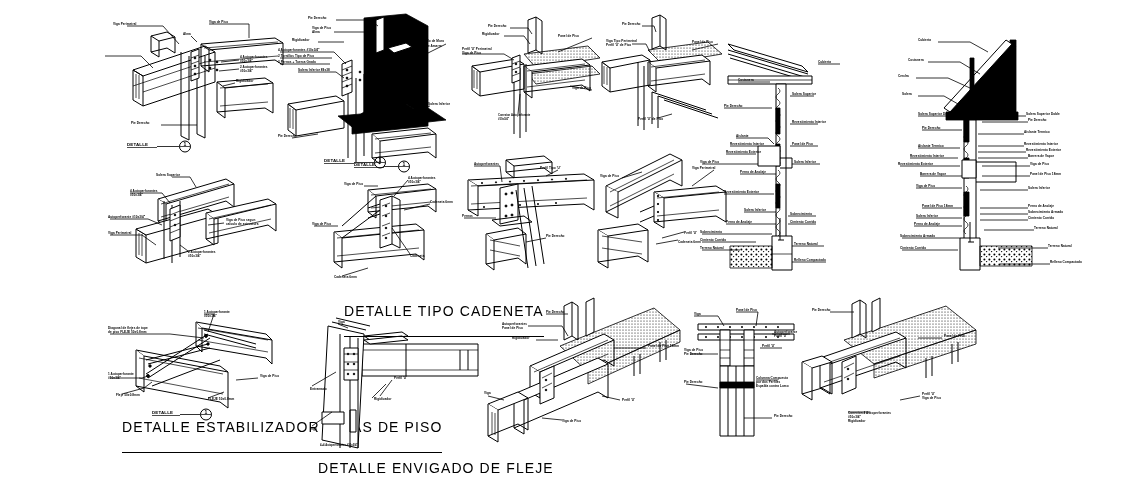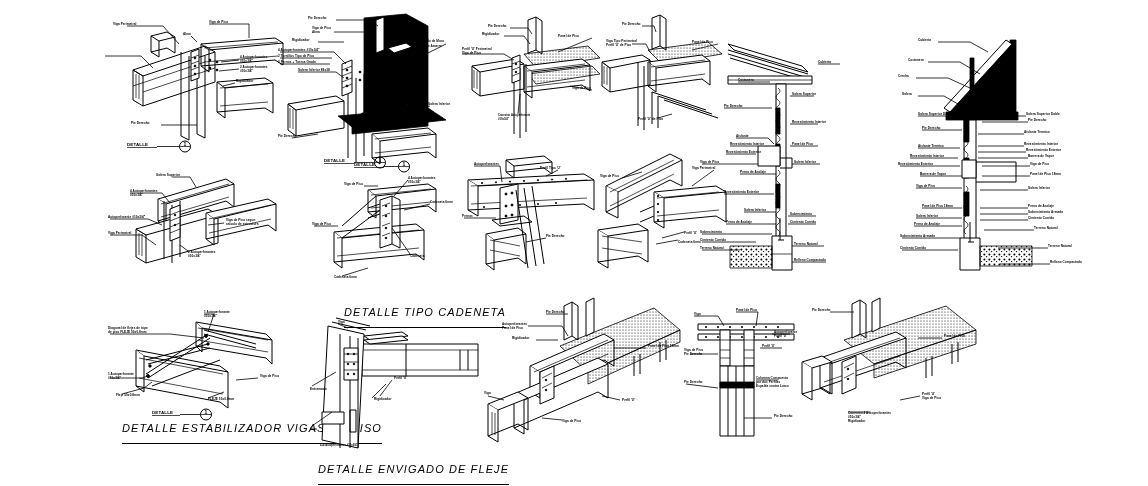--- a/index.html
+++ b/index.html
@@ -25,23 +25,23 @@
   .tx{font-family:"Liberation Sans", sans-serif;font-size:3.1px;
       fill:#000;letter-spacing:.02em;font-weight:700;white-space:pre;}
   .tx-s{font-family:"Liberation Sans", sans-serif;font-size:2.7px;
       fill:#000;font-weight:700;white-space:pre;}
   .tx-tag{font-family:"Liberation Sans", sans-serif;font-size:4.4px;
       fill:#000;font-weight:700;letter-spacing:.04em;white-space:pre;}
   .tx-bub{font-family:"Liberation Sans", sans-serif;font-size:5px;
       fill:#000;font-weight:700;text-anchor:middle;}
 
   .title-row{position:absolute;white-space:nowrap;}
-  .title-txt{font-family:"Liberation Sans", sans-serif;font-size:11px;
+  .title-txt{font-family:"Liberation Sans", sans-serif;font-size:14px;
      letter-spacing:1.1px;color:#000;border-bottom:1px solid #000;
-     padding-bottom:9px;display:inline-block;font-style:italic;}
+     padding-bottom:17px;display:inline-block;}
 </style>
 </head>
 <body>
 
 <div id="sheet">
 
 <div class="detail" style="left:105px;top:8px;width:185px;height:150px;">
 <svg viewBox="0 0 185 150" width="185" height="150">
   <g class="ln">
 

